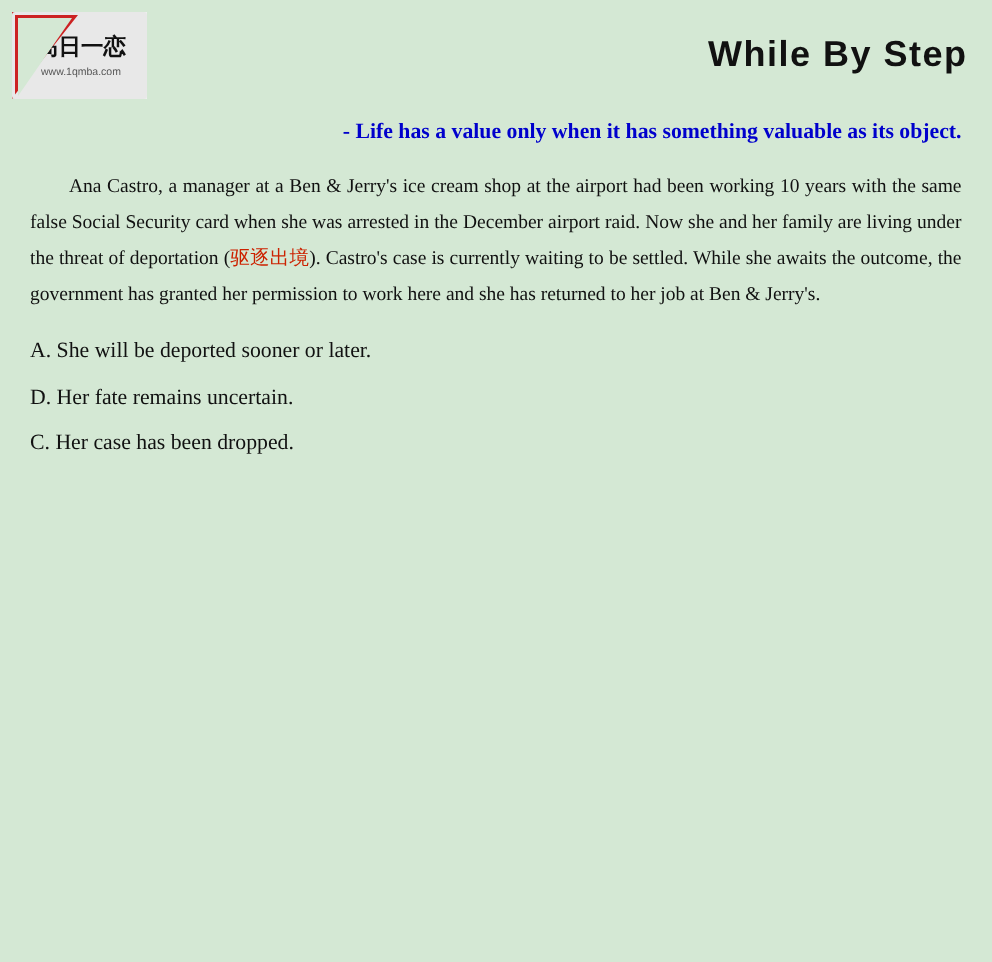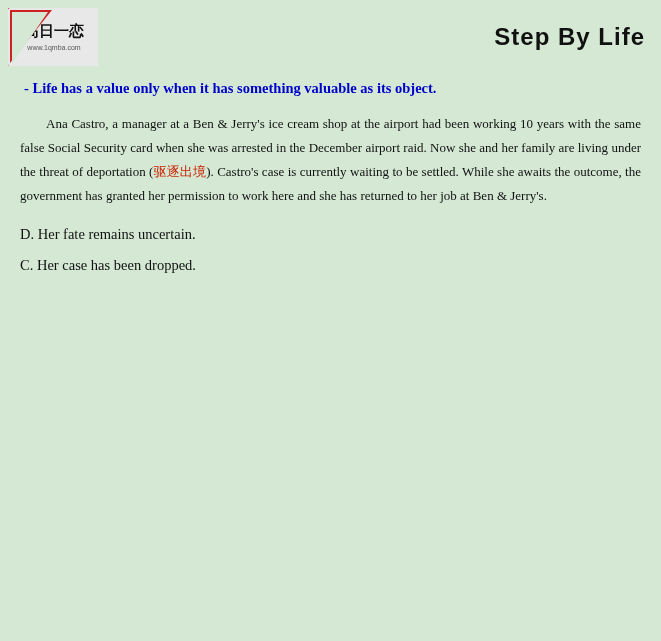--- a/index.html
+++ b/index.html
@@ -44,20 +44,21 @@
       font-size: 11px;
     }
 
     .quote-line {
       color: #0000cc;
       font-weight: bold;
       font-size: 14.5px;
       margin-bottom: 12px;
       padding-left: 4px;
       line-height: 1.5;
+      text-align: right;
     }
 
     .main-paragraph {
       font-size: 13px;
       color: #111;
       line-height: 1.85;
       text-align: justify;
       text-indent: 2em;
       margin-bottom: 14px;
     }
@@ -106,35 +107,39 @@
 
       <rect x="0" y="0" width="90" height="58" fill="#e8e8e8" rx="2"></rect>
       <polygon points="2,2 44,2 2,55" fill="#cc2222"></polygon>
       <text x="46" y="28" font-size="15" font-weight="bold" font-family="SimSun,serif" fill="#111" text-anchor="middle">岛日一恋</text>
       <text x="46" y="42" font-size="7" font-family="Arial,sans-serif" fill="#555" text-anchor="middle">www.1qmba.com</text>
 
       <polygon points="4,56 40,4 4,4" fill="#d4e8d4"></polygon>
     </svg>
   </div>
 
-  <div class="step-by-step">Step By Life</div>
+  <div class="step-by-step">While By Step</div>
 </div>
 
 <div class="content-area">
 
 
   <div class="quote-line">- Life has a value only when it has something valuable as its object.</div>
 
   <div class="main-paragraph">
     <span>Ana Castro, a manager at a Ben &amp; Jerry's ice cream shop at the airport had been working 10 years with the same false Social Security card when she was arrested in the December airport raid. Now she and her family are living under the threat of deportation (</span><span class="chinese-term">驱逐出境</span><span>). Castro's case is currently waiting to be settled. While she awaits the outcome, the government has granted her permission to work here and she has returned to her job at Ben &amp; Jerry's.</span>
   </div>
 
   <div class="question-section">
 
     <div class="option">
+      <span>A.</span>
+      <span> She will be deported sooner or later.</span>
+    </div>
+    <div class="option">
       <span>D.</span>
       <span> Her fate remains uncertain.</span>
     </div>
     <div class="option">
       <span>C.</span>
       <span> Her case has been dropped.</span>
     </div>
   </div>
 
 </div>

